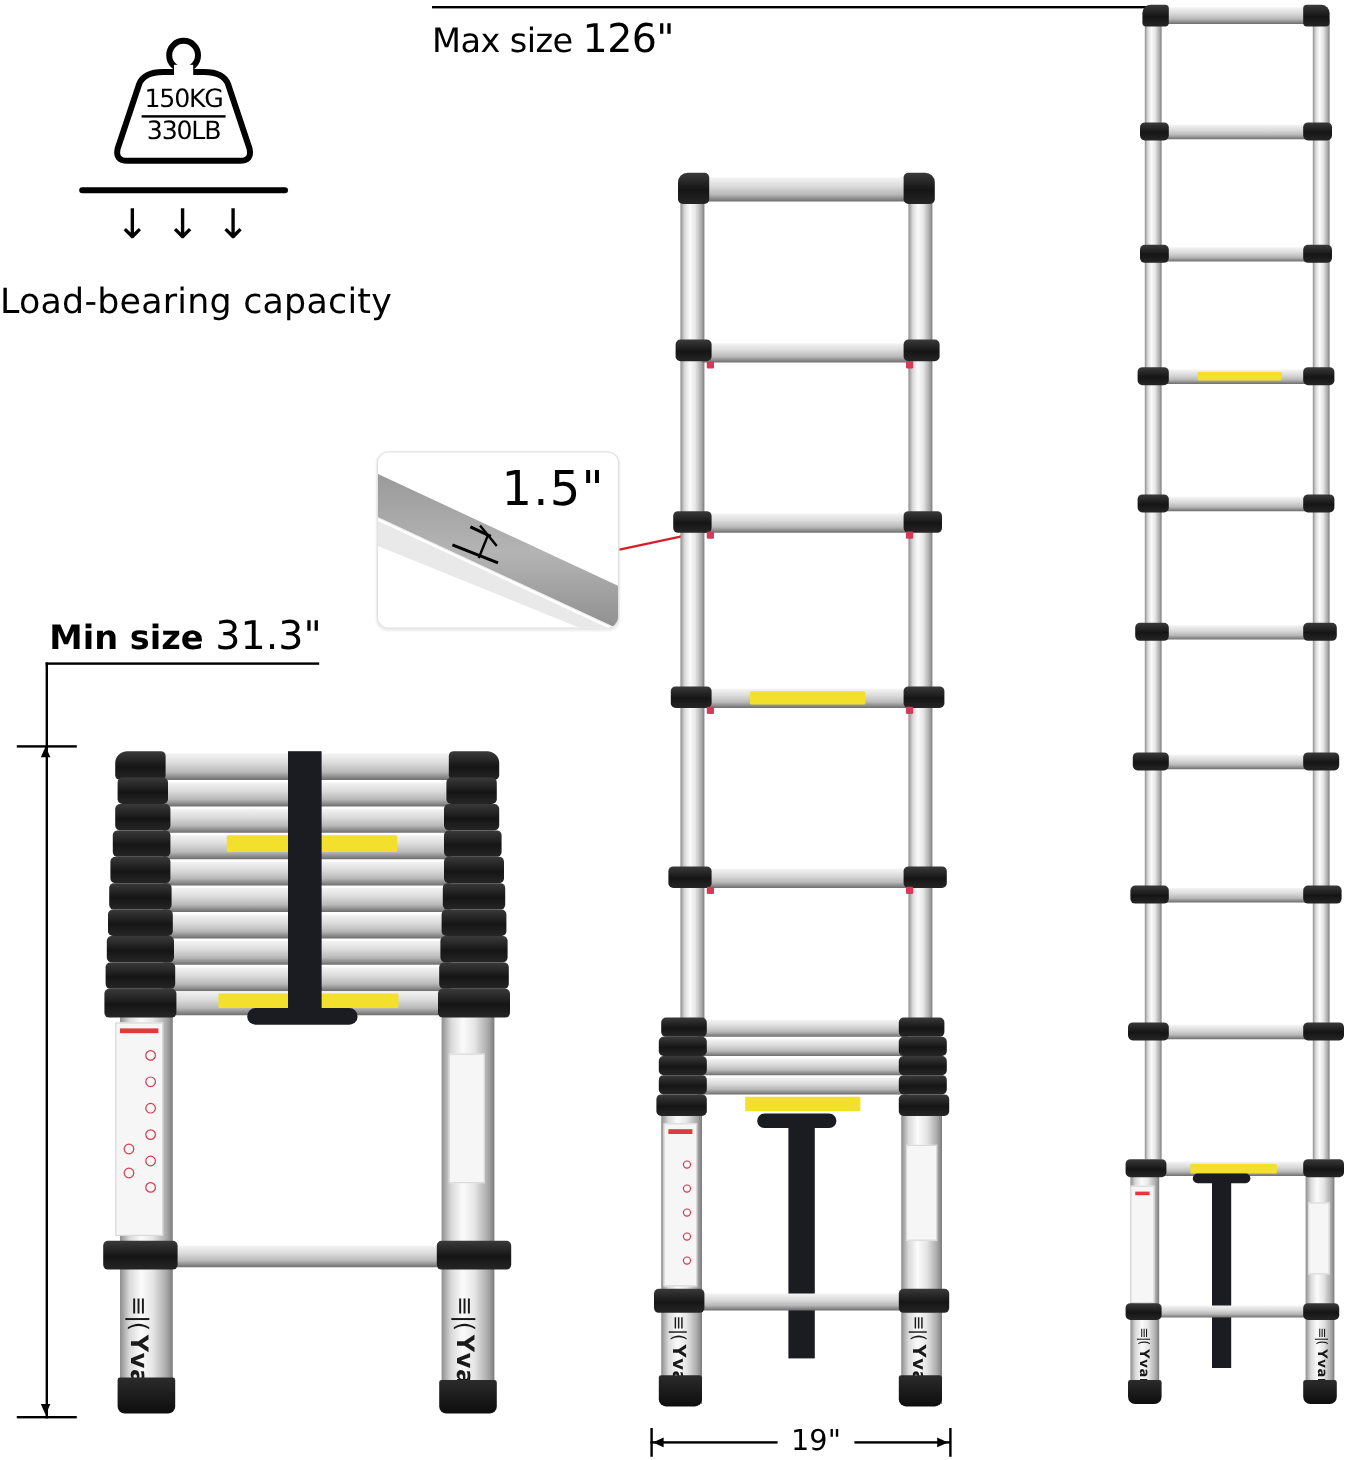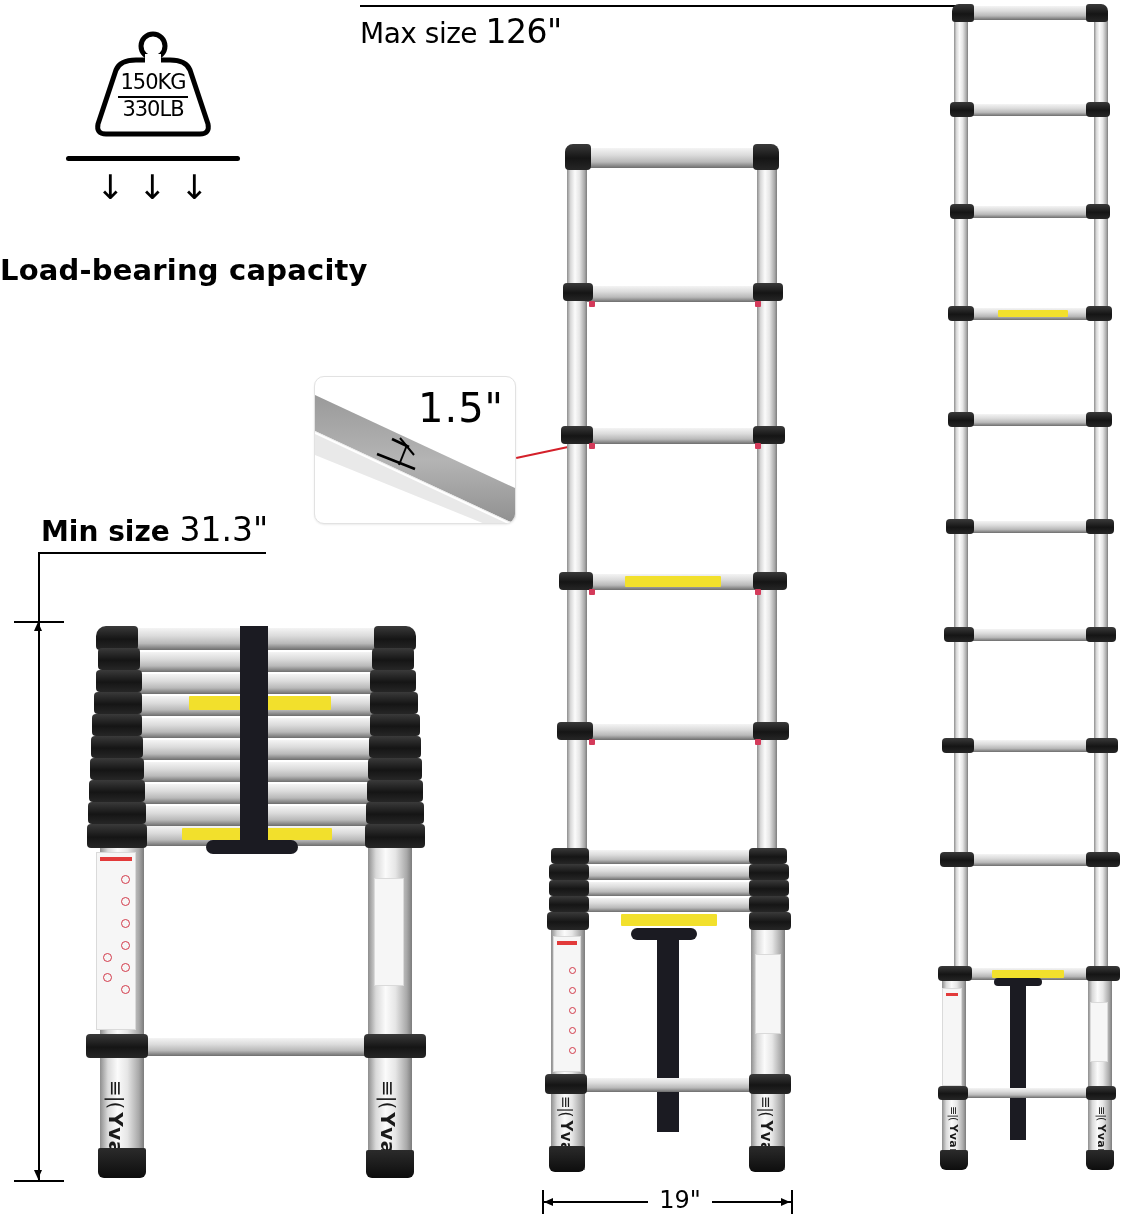--- a/index.html
+++ b/index.html
@@ -8,21 +8,21 @@
   .abs { position: absolute; }
 
   
   .weight-svg { left: 88px; top: 24px; width: 130px; height: 120px; }
   .weight-text { position:absolute; left: 0; width: 100%; text-align: center; font-family: "DejaVu Sans", sans-serif; font-size: 21px; letter-spacing: -1px; line-height: 1; }
   .weight-kg { top: 48px; left: 0; }
   .weight-lb { top: 75px; left: 0; }
   .weight-divider { position:absolute; left: 30px; width: 70px; top: 72px; height: 2px; background:#000; }
   .floor-line { left: 66px; top: 156px; width: 174px; height: 5px; background: #000; border-radius: 3px; }
   .arrow { font-family: "DejaVu Sans", sans-serif; font-size: 34px; line-height: 1; top: 170px; }
-  .load-label { left: 0px; top: 234px; font-size: 29px; font-weight: 700; font-family: "DejaVu Sans", sans-serif; letter-spacing: 0.2px; white-space: nowrap; margin-top: 19px; }
+  .load-label { left: 0px; top: 234px; font-size: 29px; font-weight: 400; font-family: "DejaVu Sans", sans-serif; letter-spacing: 0.2px; white-space: nowrap; }
 
   
   .max-line { left: 360px; top: 5px; width: 600px; height: 2px; background: #000; }
   .max-label { left: 360px; top: 12px; font-size: 28px; font-family: "DejaVu Sans", sans-serif; white-space: nowrap; letter-spacing: -0.5px; }
   .max-label .num { font-size: 33px; }
   .min-label { left: 41px; top: 510px; font-size: 28px; font-family: "DejaVu Sans", sans-serif; white-space: nowrap; font-weight: 600; }
   .min-label .num { font-size: 33px; font-weight: 500; }
   .min-hline { left: 38px; top: 552px; width: 228px; height: 1.5px; background: #000; }
   .min-vline { left: 38px; top: 552px; width: 1.5px; height: 630px; background: #000; }
   .min-tick-top { left: 14px; top: 621px; width: 50px; height: 1.5px; background: #000; }

